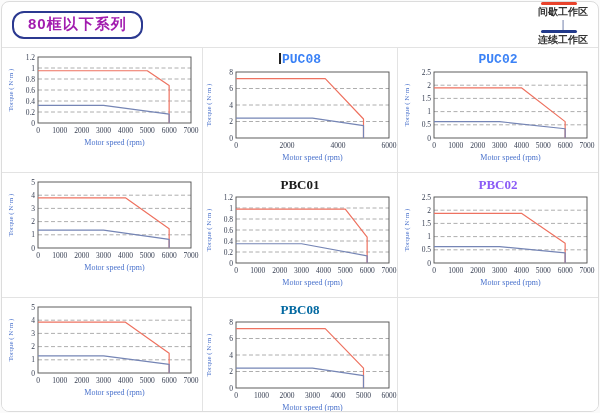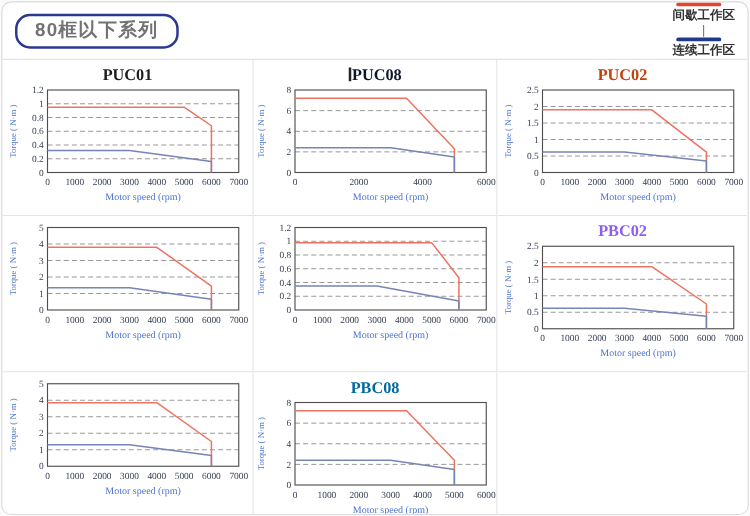--- a/index.html
+++ b/index.html
@@ -8,21 +8,21 @@
     position:absolute;left:1px;top:1px;width:596px;height:409px;
     background:#ffffff;border:1px solid #dcdcdc;border-radius:8px;
     display:flex;flex-direction:column;overflow:hidden;
   }
   .header{
     flex:0 0 40px;display:flex;align-items:center;justify-content:space-between;
     padding:0 10px;box-sizing:border-box;
   }
   .title-box{
     border:2px solid #2b3990;border-radius:12px;padding:2px 14px 3px 14px;
-    color:#737373;font-size:15px;font-weight:600;letter-spacing:1px;
+    color:#a21caf;font-size:15px;font-weight:600;letter-spacing:1px;
     font-family:"Liberation Sans",sans-serif;
   }
   .legend{display:flex;align-items:center;font-size:10px;font-weight:bold;color:#333;flex-direction:column;}
   .swatch{display:inline-block;width:36px;height:3px;border-radius:2px;margin-right:8px;}
   .legend-sep{margin:0 10px;color:#5a6b9c;font-weight:normal;}
   .grid{
     flex:1;display:grid;grid-template-columns:201px 195px 1fr;
     grid-template-rows:125px 125px 1fr;border-top:1px solid #e3e3e3;
   }
   .cell{box-sizing:border-box;border-right:1px solid #e3e3e3;border-bottom:1px solid #e3e3e3;
@@ -48,21 +48,20 @@
     <div class="legend">
       <span class="swatch" style="background: rgb(232, 67, 44);"></span>
       <span class="legend-label">间歇工作区</span>
       <span class="legend-sep">|</span>
       <span class="swatch" style="background: rgb(33, 57, 139);"></span>
       <span class="legend-label">连续工作区</span>
     </div>
   </div>
   <div class="grid">
       <div class="cell">
-        <div class="chart-title" style="color: rgb(28, 28, 28);">PUC01</div>
         <svg class="chart" width="195" height="101" viewBox="0 0 195 101">
           <g>
             <line x1="33" x2="186" y1="60" y2="60" stroke="#999999" stroke-width="0.8" stroke-dasharray="4 2.5"></line>
             <line x1="33" x2="186" y1="49" y2="49" stroke="#999999" stroke-width="0.8" stroke-dasharray="4 2.5"></line>
             <line x1="33" x2="186" y1="38" y2="38" stroke="#999999" stroke-width="0.8" stroke-dasharray="4 2.5"></line>
             <line x1="33" x2="186" y1="26.999999999999993" y2="26.999999999999993" stroke="#999999" stroke-width="0.8" stroke-dasharray="4 2.5"></line>
             <line x1="33" x2="186" y1="16" y2="16" stroke="#999999" stroke-width="0.8" stroke-dasharray="4 2.5"></line>
           </g>
           <rect x="33" y="5" width="153" height="66" fill="none" stroke="#4d4d4d" stroke-width="0.9"></rect>
           <polyline points="33,18.75 142.28571428571428,18.75 164.14285714285714,33.599999999999994 164.14285714285714,71" fill="none" stroke="#ee7260" stroke-width="1.2" stroke-linejoin="round"></polyline>
@@ -84,21 +83,21 @@
             <text x="120.42857142857143" y="81" text-anchor="middle" font-size="7.5" fill="#373f52">4000</text>
             <text x="142.28571428571428" y="81" text-anchor="middle" font-size="7.5" fill="#373f52">5000</text>
             <text x="164.14285714285714" y="81" text-anchor="middle" font-size="7.5" fill="#373f52">6000</text>
             <text x="186" y="81" text-anchor="middle" font-size="7.5" fill="#373f52">7000</text>
           </g>
           <text x="109.5" y="93" text-anchor="middle" font-size="8" fill="#4a72cc">Motor speed (rpm)</text>
           <text x="8" y="38" text-anchor="middle" font-size="7" fill="#4a72cc" transform="rotate(-90 8 38)">Torque ( N·m )</text>
         </svg>
       </div>
       <div class="cell">
-        <div class="chart-title" style="color: #0f172a;"><span class="cursor-bar"></span>PUC08</div>
+        <div class="chart-title" style="color: #3b82f6; font-family: Liberation Mono, monospace;"><span class="cursor-bar"></span>PUC08</div>
         <svg class="chart" width="195" height="101" viewBox="0 0 195 101">
           <g>
             <line x1="33" x2="186" y1="54.5" y2="54.5" stroke="#999999" stroke-width="0.8" stroke-dasharray="4 2.5"></line>
             <line x1="33" x2="186" y1="38" y2="38" stroke="#999999" stroke-width="0.8" stroke-dasharray="4 2.5"></line>
             <line x1="33" x2="186" y1="21.5" y2="21.5" stroke="#999999" stroke-width="0.8" stroke-dasharray="4 2.5"></line>
           </g>
           <rect x="33" y="5" width="153" height="66" fill="none" stroke="#4d4d4d" stroke-width="0.9"></rect>
           <polyline points="33,11.600000000000001 122.25,11.600000000000001 160.5,52.025000000000006 160.5,71" fill="none" stroke="#ee7260" stroke-width="1.2" stroke-linejoin="round"></polyline>
           <polyline points="33,51.2 109.5,51.2 160.5,58.625 160.5,71" fill="none" stroke="#7585b5" stroke-width="1.2" stroke-linejoin="round"></polyline>
           <g>
@@ -112,21 +111,21 @@
             <text x="33" y="81" text-anchor="middle" font-size="7.5" fill="#373f52">0</text>
             <text x="84" y="81" text-anchor="middle" font-size="7.5" fill="#373f52">2000</text>
             <text x="135" y="81" text-anchor="middle" font-size="7.5" fill="#373f52">4000</text>
             <text x="186" y="81" text-anchor="middle" font-size="7.5" fill="#373f52">6000</text>
           </g>
           <text x="109.5" y="93" text-anchor="middle" font-size="8" fill="#4a72cc">Motor speed (rpm)</text>
           <text x="8" y="38" text-anchor="middle" font-size="7" fill="#4a72cc" transform="rotate(-90 8 38)">Torque ( N·m )</text>
         </svg>
       </div>
       <div class="cell last-col">
-        <div class="chart-title" style="color: #c2410c;">PUC02</div>
+        <div class="chart-title" style="color: #3b82f6; font-family: Liberation Mono, monospace;">PUC02</div>
         <svg class="chart" width="195" height="101" viewBox="0 0 195 101">
           <g>
             <line x1="33" x2="186" y1="57.8" y2="57.8" stroke="#999999" stroke-width="0.8" stroke-dasharray="4 2.5"></line>
             <line x1="33" x2="186" y1="44.599999999999994" y2="44.599999999999994" stroke="#999999" stroke-width="0.8" stroke-dasharray="4 2.5"></line>
             <line x1="33" x2="186" y1="31.4" y2="31.4" stroke="#999999" stroke-width="0.8" stroke-dasharray="4 2.5"></line>
             <line x1="33" x2="186" y1="18.199999999999996" y2="18.199999999999996" stroke="#999999" stroke-width="0.8" stroke-dasharray="4 2.5"></line>
           </g>
           <rect x="33" y="5" width="153" height="66" fill="none" stroke="#4d4d4d" stroke-width="0.9"></rect>
           <polyline points="33,20.839999999999996 120.42857142857143,20.839999999999996 164.14285714285714,54.632000000000005 164.14285714285714,71" fill="none" stroke="#ee7260" stroke-width="1.2" stroke-linejoin="round"></polyline>
           <polyline points="33,54.632000000000005 98.57142857142857,54.632000000000005 164.14285714285714,61.760000000000005 164.14285714285714,71" fill="none" stroke="#7585b5" stroke-width="1.2" stroke-linejoin="round"></polyline>
@@ -179,20 +178,21 @@
             <text x="120.42857142857143" y="81" text-anchor="middle" font-size="7.5" fill="#373f52">4000</text>
             <text x="142.28571428571428" y="81" text-anchor="middle" font-size="7.5" fill="#373f52">5000</text>
             <text x="164.14285714285714" y="81" text-anchor="middle" font-size="7.5" fill="#373f52">6000</text>
             <text x="186" y="81" text-anchor="middle" font-size="7.5" fill="#373f52">7000</text>
           </g>
           <text x="109.5" y="93" text-anchor="middle" font-size="8" fill="#4a72cc">Motor speed (rpm)</text>
           <text x="8" y="38" text-anchor="middle" font-size="7" fill="#4a72cc" transform="rotate(-90 8 38)">Torque ( N·m )</text>
         </svg>
       </div>
       <div class="cell">
+        <div class="chart-title" style="color: rgb(28, 28, 28);">PBC01</div>
         <svg class="chart" width="195" height="101" viewBox="0 0 195 101">
           <g>
             <line x1="33" x2="186" y1="60" y2="60" stroke="#999999" stroke-width="0.8" stroke-dasharray="4 2.5"></line>
             <line x1="33" x2="186" y1="49" y2="49" stroke="#999999" stroke-width="0.8" stroke-dasharray="4 2.5"></line>
             <line x1="33" x2="186" y1="38" y2="38" stroke="#999999" stroke-width="0.8" stroke-dasharray="4 2.5"></line>
             <line x1="33" x2="186" y1="26.999999999999993" y2="26.999999999999993" stroke="#999999" stroke-width="0.8" stroke-dasharray="4 2.5"></line>
             <line x1="33" x2="186" y1="16" y2="16" stroke="#999999" stroke-width="0.8" stroke-dasharray="4 2.5"></line>
           </g>
           <rect x="33" y="5" width="153" height="66" fill="none" stroke="#4d4d4d" stroke-width="0.9"></rect>
           <polyline points="33,17.1 142.28571428571428,17.1 164.14285714285714,45.15 164.14285714285714,71" fill="none" stroke="#ee7260" stroke-width="1.2" stroke-linejoin="round"></polyline>

